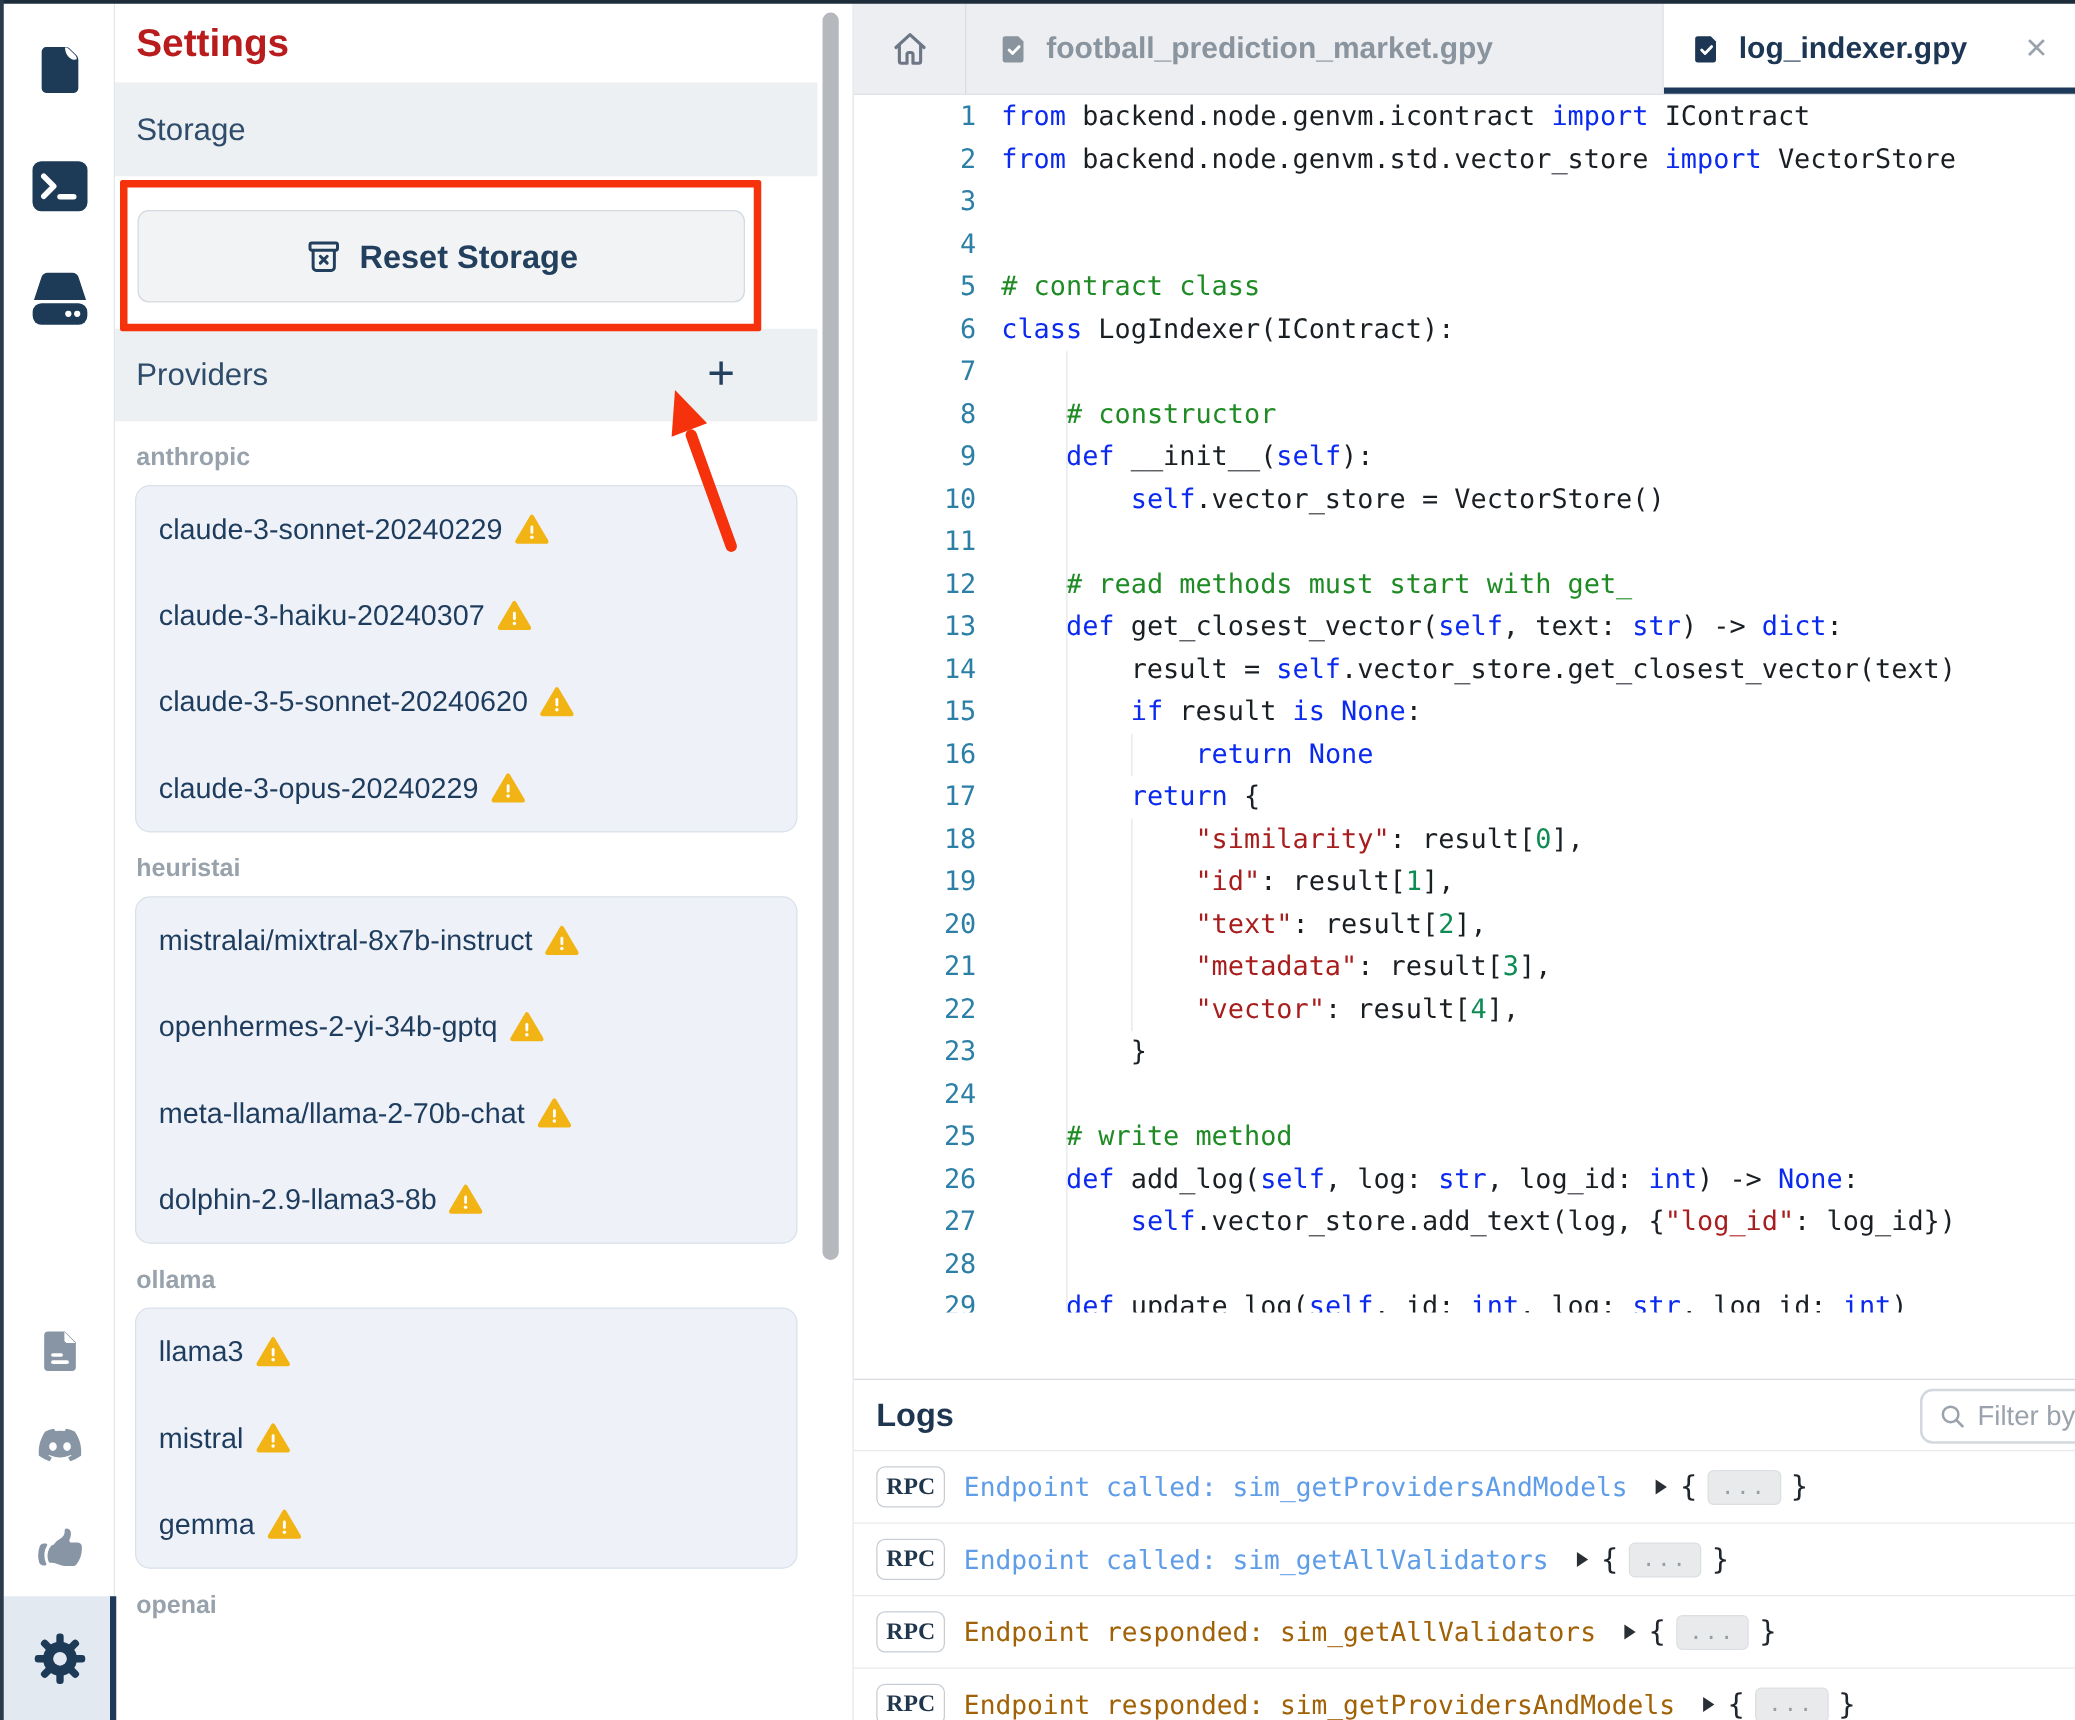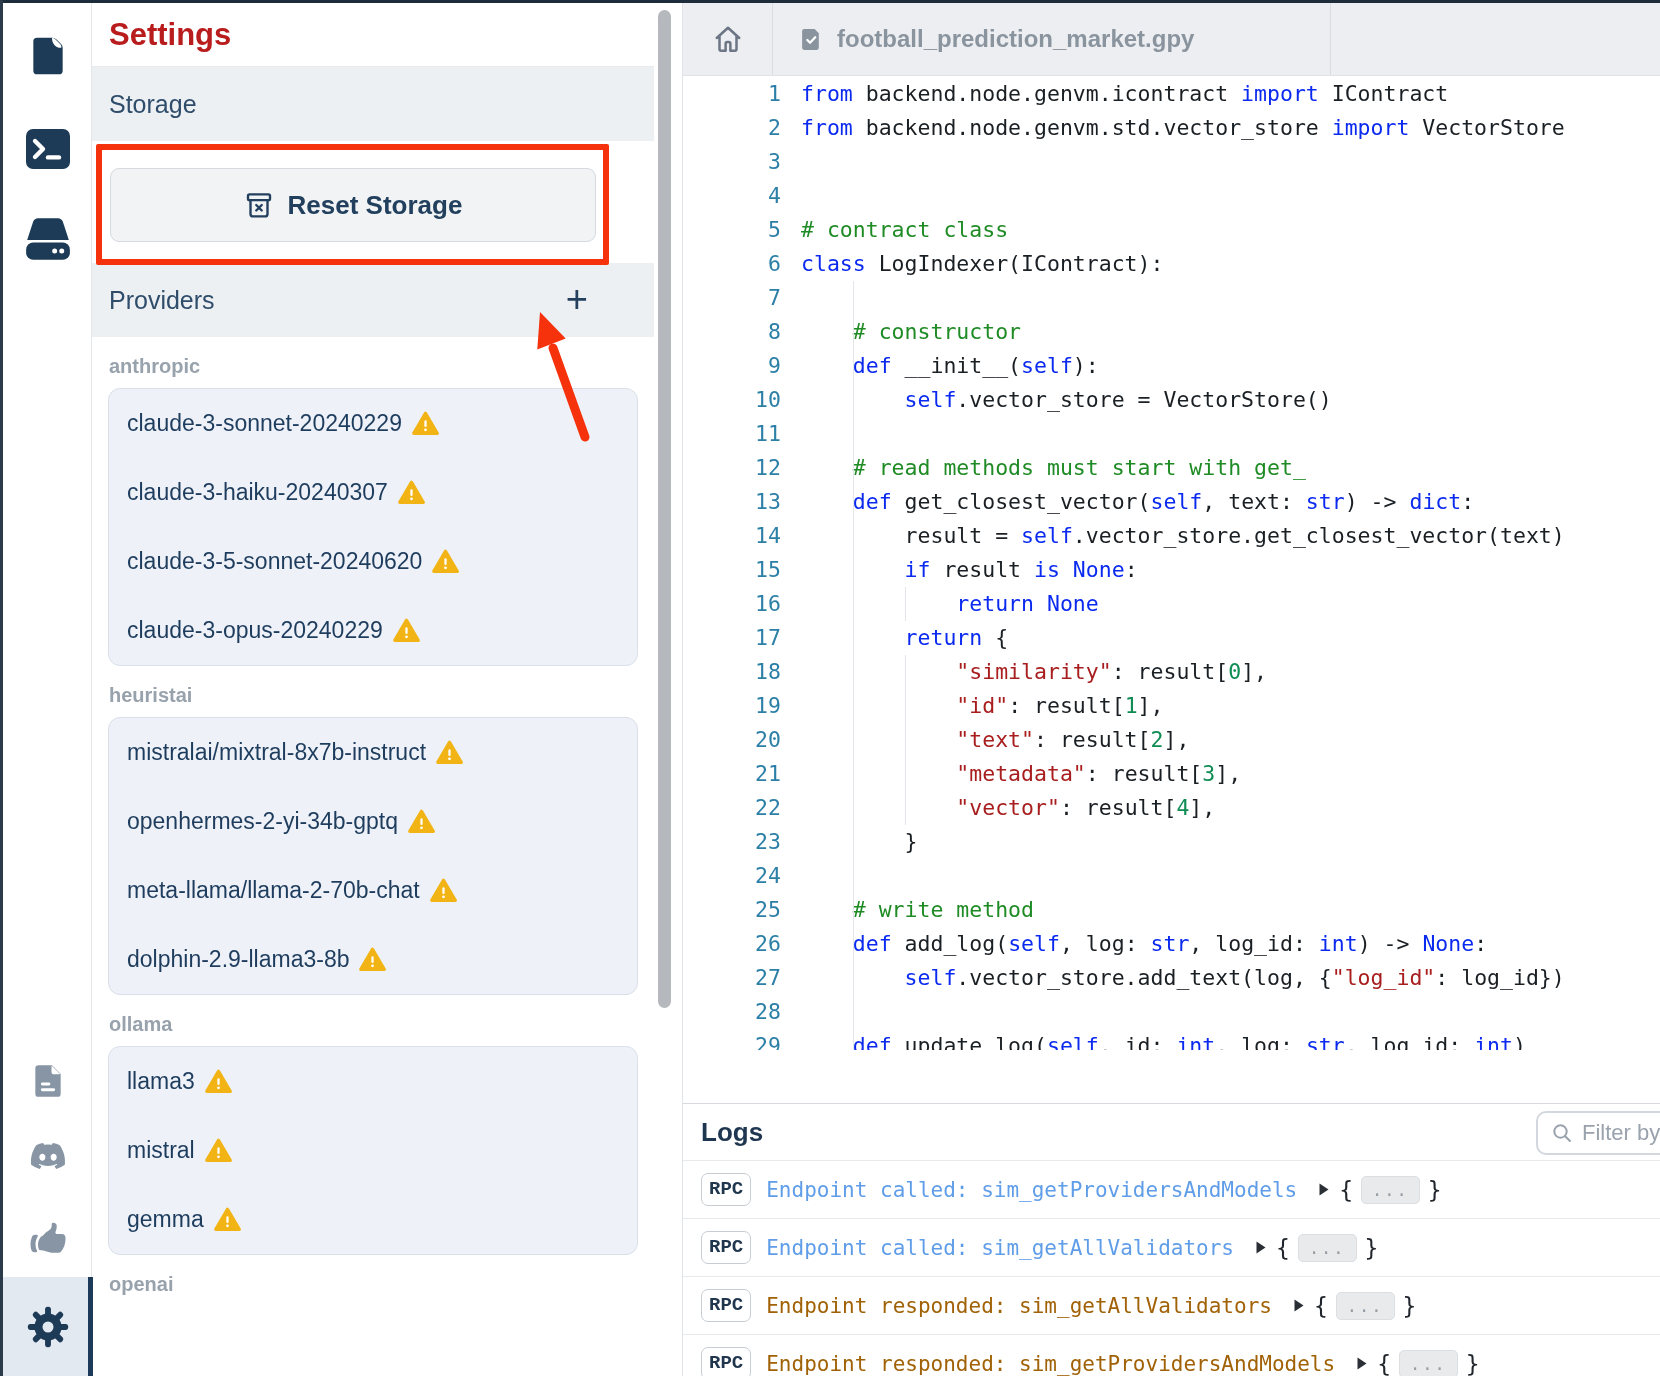--- a/index.html
+++ b/index.html
@@ -75,21 +75,21 @@
   
   #logs { position:absolute; left:0; top:1100px; width:978px; height:276px; border-top:1px solid #d6dade; background:#fff;}
   #logs-header { height:57px; border-bottom:1px solid #e7eaed; display:flex; align-items:center; padding-left:18px; position:relative;}
   #logs-title { font-size:26px; font-weight:600; color:#1f3650; }
   #log-filter { position:absolute; left:853px; top:7px; width:220px; height:44px; border:2px solid #d3d8de;
     border-radius:10px; background:#fff; display:flex; align-items:center; padding-left:12px; gap:8px;}
   #log-filter input { border:none; outline:none; width:150px; font-size:22px; color:#4a5560;
     font-family:"Liberation Sans", sans-serif; }
   #log-filter input::placeholder { color:#9aa3ad; }
   .log-row { height:58px; display:flex; align-items:center; padding-left:18px; border-bottom:1px solid #e7eaed; }
-  .log-badge { font-family:Liberation Mono, monospace; font-size:19px; font-weight:600; color:#1f364d;
+  .log-badge { font-family:Liberation Serif, serif; font-size:19px; font-weight:600; color:#1f364d;
     border:1.5px solid #c8cdd3; border-radius:7px; background:#fff; padding:6px 7px; line-height:19px;}
   .log-msg { font-family:"DejaVu Sans Mono", monospace; font-size:21px; margin-left:15px;text-align:right; }
   .log-msg.called { color:#5f9de8; } .log-msg.responded { color:#a16207; }
   .log-expand { margin-left:22px; margin-right:10px; cursor:pointer; display:flex;}
   .log-brace { font-family:"DejaVu Sans Mono", monospace; font-size:23px; color:#21262c; }
   .log-chip { margin:0 8px; background:#e8eaec; border:1px solid #dcdfe2; border-radius:5px;
     color:#959da5; font-family:"DejaVu Sans Mono", monospace; font-size:17px; letter-spacing:2px;
     padding:3px 10px; cursor:pointer; }
 </style>
 </head>
@@ -298,20 +298,28 @@
         <path d="M3 11.2L12 3l9 8.2M5.2 9.5V20a1.3 1.3 0 0 0 1.3 1.3h3.6v-5.6a1.3 1.3 0 0 1 1.3-1.3h1.2a1.3 1.3 0 0 1 1.3 1.3v5.6h3.6a1.3 1.3 0 0 0 1.3-1.3V9.5" fill="none" stroke="#6c7685" stroke-width="2" stroke-linecap="round" stroke-linejoin="round"></path>
       </svg>
     </div>
     <div class="tab" id="tab-1">
       <svg width="25" height="25" viewBox="0 0 24 24">
         <path fill="#8a949e" d="M5 2h10l4 4v14a2 2 0 0 1-2 2H5a2 2 0 0 1-2-2V4a2 2 0 0 1 2-2z"></path>
         <path d="M8 12.5l2.6 2.6 5-5.2" stroke="#fff" stroke-width="2.2" fill="none" stroke-linecap="round" stroke-linejoin="round"></path>
       </svg>
       <span class="tab-label">football_prediction_market.gpy</span>
     </div>
+    <div class="tab" id="tab-2">
+      <svg width="25" height="25" viewBox="0 0 24 24">
+        <path fill="#1c3654" d="M5 2h10l4 4v14a2 2 0 0 1-2 2H5a2 2 0 0 1-2-2V4a2 2 0 0 1 2-2z"></path>
+        <path d="M8 12.5l2.6 2.6 5-5.2" stroke="#fff" stroke-width="2.2" fill="none" stroke-linecap="round" stroke-linejoin="round"></path>
+      </svg>
+      <span class="tab-label">log_indexer.gpy</span>
+      <span class="tab-close">×</span>
+    </div>
   </div>
 
   <div id="code-area"><div class="cl"><span class="ln mono">1</span><span class="lc"><span class="tk-k">from</span><span class="tk-d"> backend.node.genvm.icontract </span><span class="tk-k">import</span><span class="tk-d"> IContract</span></span></div><div class="cl"><span class="ln mono">2</span><span class="lc"><span class="tk-k">from</span><span class="tk-d"> backend.node.genvm.std.vector_store </span><span class="tk-k">import</span><span class="tk-d"> VectorStore</span></span></div><div class="cl"><span class="ln mono">3</span><span class="lc"></span></div><div class="cl"><span class="ln mono">4</span><span class="lc"></span></div><div class="cl"><span class="ln mono">5</span><span class="lc"><span class="tk-c"># contract class</span></span></div><div class="cl"><span class="ln mono">6</span><span class="lc"><span class="tk-k">class</span><span class="tk-d"> LogIndexer(IContract):</span></span></div><div class="cl"><span class="ln mono">7</span><span class="lc"><span class="g" style="left: 71.76px;"></span></span></div><div class="cl"><span class="ln mono">8</span><span class="lc"><span class="g" style="left: 71.76px;"></span><span class="tk-d">    </span><span class="tk-c"># constructor</span></span></div><div class="cl"><span class="ln mono">9</span><span class="lc"><span class="g" style="left: 71.76px;"></span><span class="tk-d">    </span><span class="tk-k">def</span><span class="tk-d"> __init__(</span><span class="tk-k">self</span><span class="tk-d">):</span></span></div><div class="cl"><span class="ln mono">10</span><span class="lc"><span class="g" style="left: 71.76px;"></span><span class="tk-d">        </span><span class="tk-k">self</span><span class="tk-d">.vector_store = VectorStore()</span></span></div><div class="cl"><span class="ln mono">11</span><span class="lc"><span class="g" style="left: 71.76px;"></span></span></div><div class="cl"><span class="ln mono">12</span><span class="lc"><span class="g" style="left: 71.76px;"></span><span class="tk-d">    </span><span class="tk-c"># read methods must start with get_</span></span></div><div class="cl"><span class="ln mono">13</span><span class="lc"><span class="g" style="left: 71.76px;"></span><span class="tk-d">    </span><span class="tk-k">def</span><span class="tk-d"> get_closest_vector(</span><span class="tk-k">self</span><span class="tk-d">, text: </span><span class="tk-k">str</span><span class="tk-d">) -&gt; </span><span class="tk-k">dict</span><span class="tk-d">:</span></span></div><div class="cl"><span class="ln mono">14</span><span class="lc"><span class="g" style="left: 71.76px;"></span><span class="tk-d">        result = </span><span class="tk-k">self</span><span class="tk-d">.vector_store.get_closest_vector(text)</span></span></div><div class="cl"><span class="ln mono">15</span><span class="lc"><span class="g" style="left: 71.76px;"></span><span class="tk-d">        </span><span class="tk-k">if</span><span class="tk-d"> result </span><span class="tk-k">is</span><span class="tk-d"> </span><span class="tk-k">None</span><span class="tk-d">:</span></span></div><div class="cl"><span class="ln mono">16</span><span class="lc"><span class="g" style="left: 71.76px;"></span><span class="g" style="left: 123.52px;"></span><span class="tk-d">            </span><span class="tk-k">return</span><span class="tk-d"> </span><span class="tk-k">None</span></span></div><div class="cl"><span class="ln mono">17</span><span class="lc"><span class="g" style="left: 71.76px;"></span><span class="tk-d">        </span><span class="tk-k">return</span><span class="tk-d"> {</span></span></div><div class="cl"><span class="ln mono">18</span><span class="lc"><span class="g" style="left: 71.76px;"></span><span class="g" style="left: 123.52px;"></span><span class="tk-d">            </span><span class="tk-s">"similarity"</span><span class="tk-d">: result[</span><span class="tk-n">0</span><span class="tk-d">],</span></span></div><div class="cl"><span class="ln mono">19</span><span class="lc"><span class="g" style="left: 71.76px;"></span><span class="g" style="left: 123.52px;"></span><span class="tk-d">            </span><span class="tk-s">"id"</span><span class="tk-d">: result[</span><span class="tk-n">1</span><span class="tk-d">],</span></span></div><div class="cl"><span class="ln mono">20</span><span class="lc"><span class="g" style="left: 71.76px;"></span><span class="g" style="left: 123.52px;"></span><span class="tk-d">            </span><span class="tk-s">"text"</span><span class="tk-d">: result[</span><span class="tk-n">2</span><span class="tk-d">],</span></span></div><div class="cl"><span class="ln mono">21</span><span class="lc"><span class="g" style="left: 71.76px;"></span><span class="g" style="left: 123.52px;"></span><span class="tk-d">            </span><span class="tk-s">"metadata"</span><span class="tk-d">: result[</span><span class="tk-n">3</span><span class="tk-d">],</span></span></div><div class="cl"><span class="ln mono">22</span><span class="lc"><span class="g" style="left: 71.76px;"></span><span class="g" style="left: 123.52px;"></span><span class="tk-d">            </span><span class="tk-s">"vector"</span><span class="tk-d">: result[</span><span class="tk-n">4</span><span class="tk-d">],</span></span></div><div class="cl"><span class="ln mono">23</span><span class="lc"><span class="g" style="left: 71.76px;"></span><span class="tk-d">        }</span></span></div><div class="cl"><span class="ln mono">24</span><span class="lc"><span class="g" style="left: 71.76px;"></span></span></div><div class="cl"><span class="ln mono">25</span><span class="lc"><span class="g" style="left: 71.76px;"></span><span class="tk-d">    </span><span class="tk-c"># write method</span></span></div><div class="cl"><span class="ln mono">26</span><span class="lc"><span class="g" style="left: 71.76px;"></span><span class="tk-d">    </span><span class="tk-k">def</span><span class="tk-d"> add_log(</span><span class="tk-k">self</span><span class="tk-d">, log: </span><span class="tk-k">str</span><span class="tk-d">, log_id: </span><span class="tk-k">int</span><span class="tk-d">) -&gt; </span><span class="tk-k">None</span><span class="tk-d">:</span></span></div><div class="cl"><span class="ln mono">27</span><span class="lc"><span class="g" style="left: 71.76px;"></span><span class="tk-d">        </span><span class="tk-k">self</span><span class="tk-d">.vector_store.add_text(log, {</span><span class="tk-s">"log_id"</span><span class="tk-d">: log_id})</span></span></div><div class="cl"><span class="ln mono">28</span><span class="lc"><span class="g" style="left: 71.76px;"></span></span></div><div class="cl"><span class="ln mono">29</span><span class="lc"><span class="g" style="left: 71.76px;"></span><span class="tk-d">    </span><span class="tk-k">def</span><span class="tk-d"> update_log(</span><span class="tk-k">self</span><span class="tk-d">, id: </span><span class="tk-k">int</span><span class="tk-d">, log: </span><span class="tk-k">str</span><span class="tk-d">, log_id: </span><span class="tk-k">int</span><span class="tk-d">)</span></span></div></div>
 
   <div id="logs">
     <div id="logs-header">
       <div id="logs-title">Logs</div>
       <div id="log-filter">
         <svg width="24" height="24" viewBox="0 0 24 24">
           <circle cx="10.5" cy="10.5" r="6.2" fill="none" stroke="#9aa3ad" stroke-width="2"></circle>

